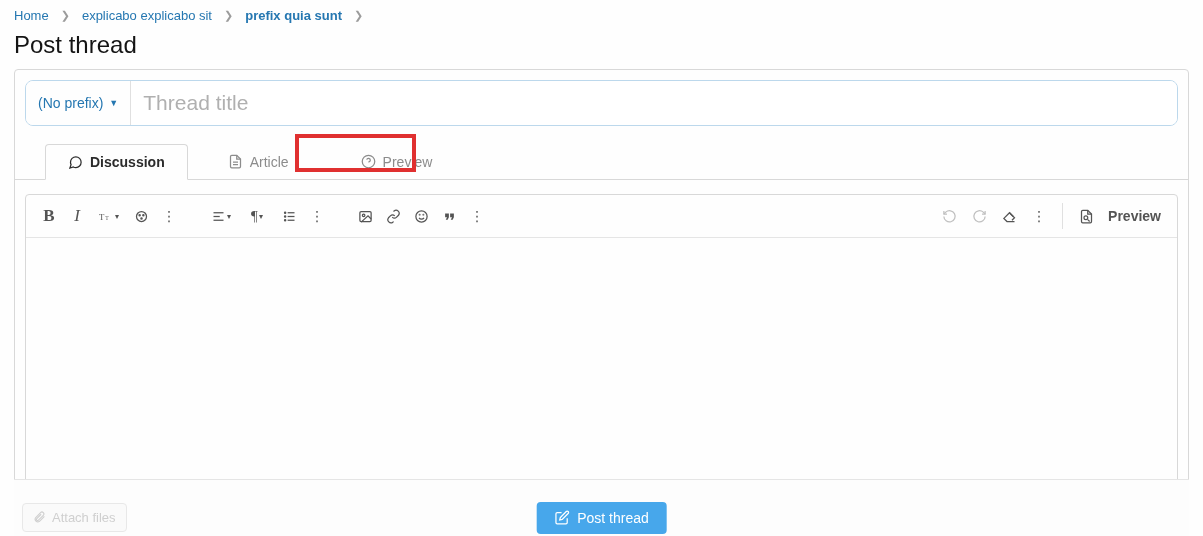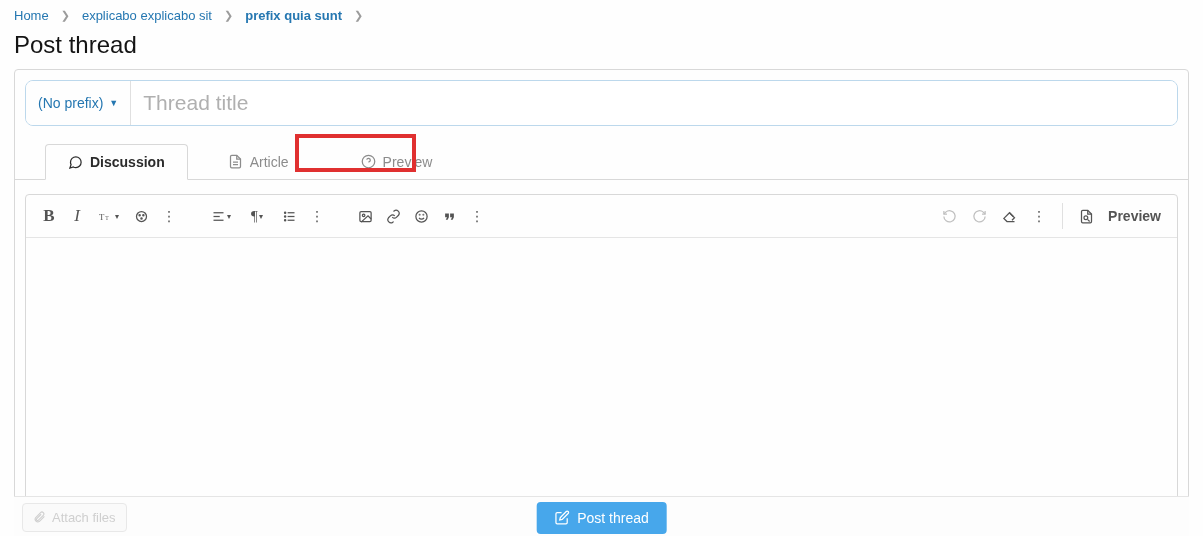--- a/index.html
+++ b/index.html
@@ -159,21 +159,21 @@
     padding: 10px;
   }
 
   
   .footer {
     position: absolute;
     bottom: 0;
     left: 14px;
     right: 14px;
     border-top: 1px solid #e5e5e5;
-    padding: 6px 8px 4px;
+    padding: 23px 8px 4px;
     display: flex;
     align-items: center;
     background: #fdfdfd;
   }
   .attach-btn {
     display: flex;
     align-items: center;
     gap: 6px;
     color: #cfcfcf;
     font-size: 13px;

